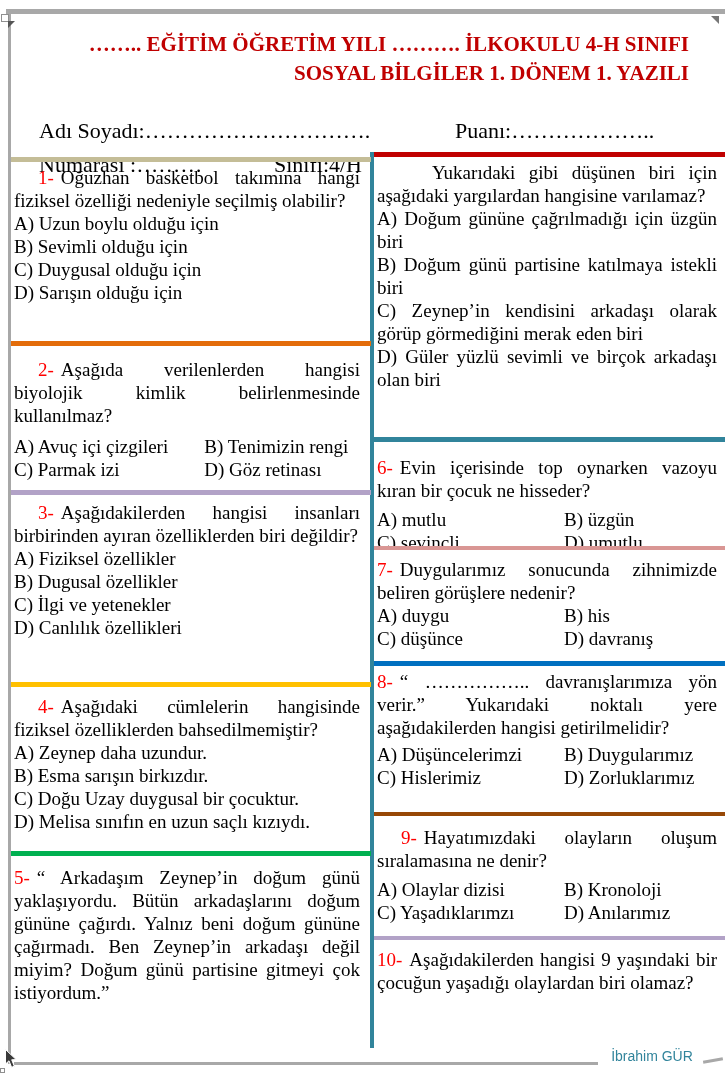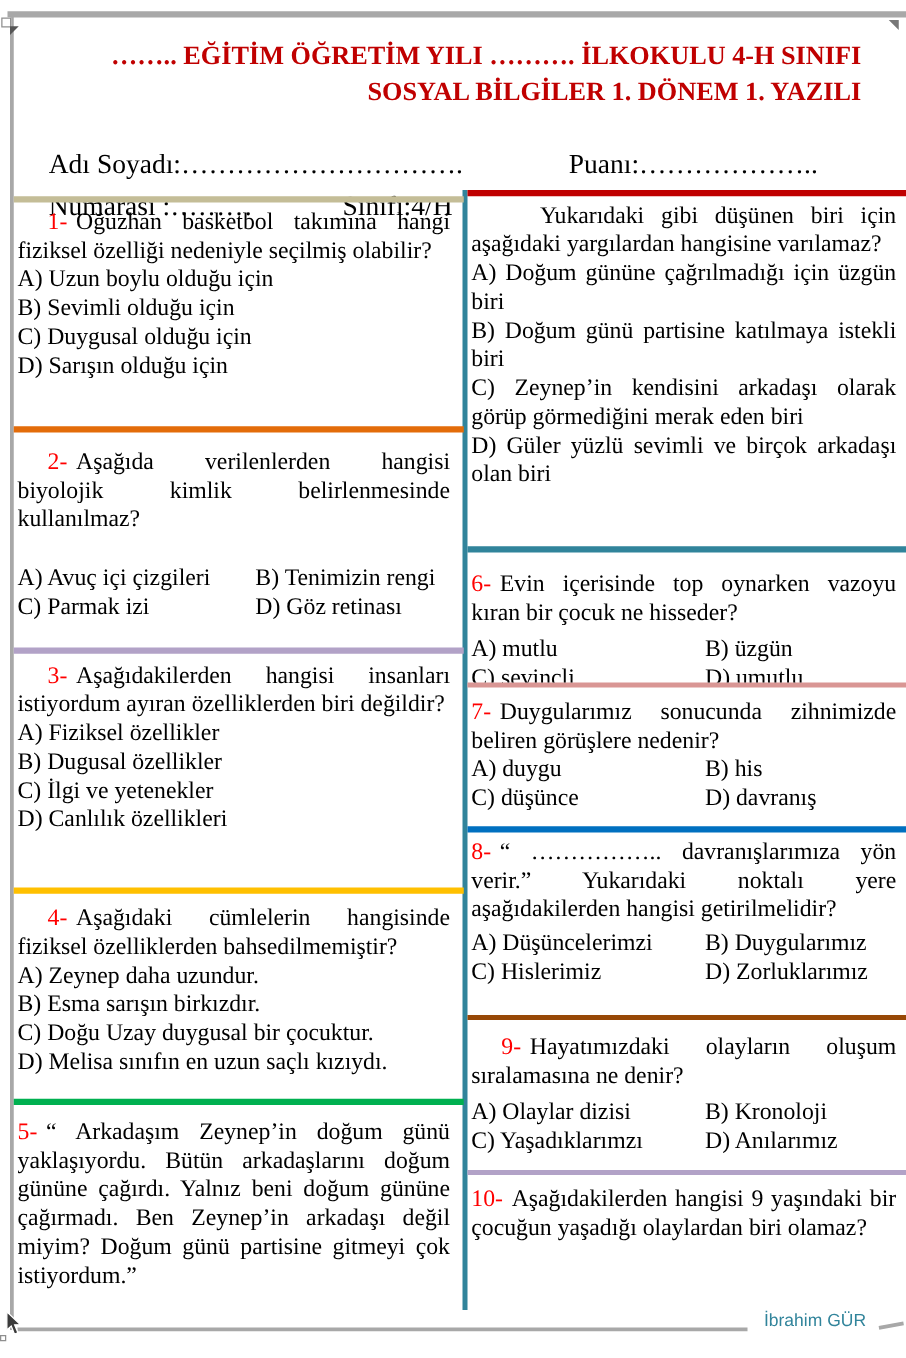--- a/index.html
+++ b/index.html
@@ -42,21 +42,21 @@
   .q { overflow:hidden; font-size:19px; line-height:23px; text-align:justify; padding-left:3px; }
   .col-left  .q { padding-right:11px; }
   .col-right .q { padding-right:8px; }
   .qnum { color:#FF0000; margin-right:7px; }
   .ind24 { text-indent:24px; }
   .ind55 { text-indent:55px; }
   .opt { }
   .optrow { display:flex; }
   .optrow .c1 { flex:0 0 55%; }
   .optrow .c2 { flex:1; }
-  .gap4 { margin-top:4px; } .gap6 { margin-top:6px;align-items:flex-end; } .gap8 { margin-top:24px; }
+  .gap4 { margin-top:4px; } .gap6 { margin-top:6px;align-items:flex-end; } .gap8 { margin-top:8px; }
 
   
   .author { position:absolute; left:604px; top:1048px; width:96px;
             font-family:"Liberation Sans", sans-serif; font-size:14px; color:#31849B; text-align:center; }
 </style>
 </head>
 <body>
 
 <div class="page">
 
@@ -84,36 +84,36 @@
     <section class="q" style="height:179px;padding-top:4px">
       <p class="ind24"><span class="qnum">1-</span><span>Oğuzhan basketbol takımına hangi fiziksel özelliği nedeniyle seçilmiş olabilir?</span></p>
       <div class="opt">A) Uzun boylu olduğu için</div>
       <div class="opt">B) Sevimli olduğu için</div>
       <div class="opt">C) Duygusal olduğu için</div>
       <div class="opt">D) Sarışın olduğu için</div>
     </section>
 
     <div class="sep" style="background:#E36C0A"></div>
 
-    <section class="q" style="height:172px;padding-top:12px">
+    <section class="q" style="height:144px;padding-top:12px">
       <p class="ind24"><span class="qnum">2-</span><span>Aşağıda verilenlerden hangisi biyolojik kimlik belirlenmesinde kullanılmaz?</span></p>
       <div class="optrow gap8">
           <span class="c1">A) Avuç içi çizgileri</span>
           <span class="c2">B) Tenimizin rengi</span>
         </div>
       <div class="optrow">
           <span class="c1">C) Parmak izi</span>
           <span class="c2">D) Göz retinası</span>
         </div>
     </section>
 
     <div class="sep" style="background:#B2A2C7"></div>
 
     <section class="q" style="height:187px;padding-top:6px">
-      <p class="ind24"><span class="qnum">3-</span><span>Aşağıdakilerden hangisi insanları istiyordum ayıran özelliklerden biri değildir?</span></p>
+      <p class="ind24"><span class="qnum">3-</span><span>Aşağıdakilerden hangisi insanları birbirinden ayıran özelliklerden biri değildir?</span></p>
       <div class="opt">A) Fiziksel özellikler</div>
       <div class="opt">B) Dugusal özellikler</div>
       <div class="opt">C) İlgi ve yetenekler</div>
       <div class="opt">D) Canlılık özellikleri</div>
     </section>
 
     <div class="sep" style="background:#FFC000"></div>
 
     <section class="q" style="height:164px;padding-top:8px">
       <p class="ind24"><span class="qnum">4-</span><span>Aşağıdaki cümlelerin hangisinde fiziksel özelliklerden bahsedilmemiştir?</span></p>

